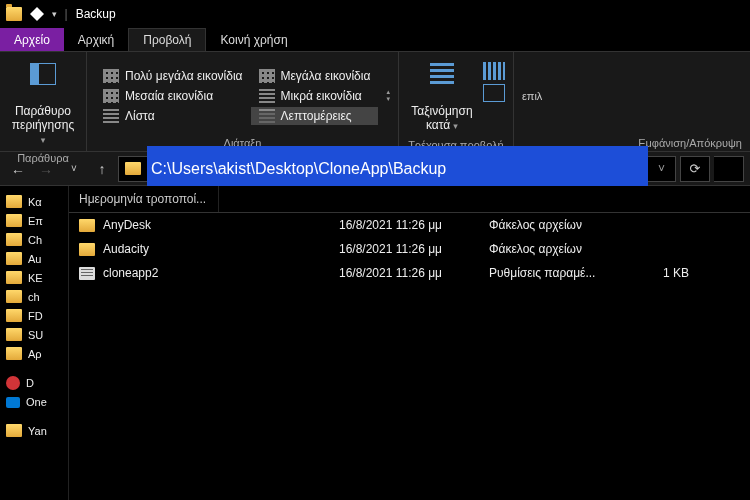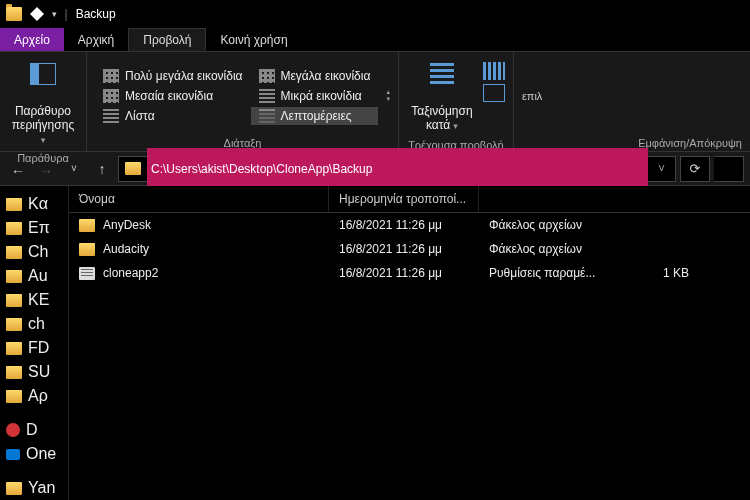--- a/index.html
+++ b/index.html
@@ -39,31 +39,31 @@
 .cb { width: 12px; height: 12px; border: 1px solid #888; display: inline-flex; align-items: center; justify-content: center; font-size: 10px; color: #fff; }
 .cb.checked::after { content: "✓"; }
 
 .caret { font-size: 9px; color: #999; }
 
 .navbar { height: 34px; background: #191919; display: flex; align-items: center; gap: 4px; padding: 0 6px; border-bottom: 1px solid #333; }
 .nav-btn { width: 24px; height: 24px; display: flex; align-items: center; justify-content: center; color: #ccc; cursor: pointer; font-size: 14px; }
 .nav-btn.disabled { color: #555; }
 .addr { flex: 1; height: 26px; background: #000; border: 1px solid #444; display: flex; align-items: center; padding: 0 6px; gap: 6px; }
 .addr .folder-mini { width: 16px; height: 13px; background: linear-gradient(#ffd86b,#e3a93a); border-radius: 1px; }
-.addr input { flex: 1; background: #be185d; color: #fff; border: none; outline: none; font-size: 12px; padding: 14px 4px; }
+.addr input { flex: 1; background: #1d4ed8; color: #fff; border: none; outline: none; font-size: 16px; padding: 14px 4px; }
 .addr .drop { color: #999; padding: 0 4px; cursor: pointer; }
 .sq-btn { width: 30px; height: 26px; border: 1px solid #444; background: #000; display: flex; align-items: center; justify-content: center; color: #ccc; cursor: pointer; font-size: 13px; }
 
 .content { display: flex; height: calc(500px - 28px - 24px - 100px - 34px); }
 .sidebar { width: 68px; background: #000; overflow: hidden; padding-top: 6px; }
 .side-item { display: flex; align-items: center; gap: 6px; padding: 3px 6px; cursor: pointer; color: #eee; }
 .side-item .sicon { width: 16px; height: 13px; background: linear-gradient(#ffd86b,#e3a93a); border-radius: 1px; flex-shrink: 0; }
 .side-item .sicon.red { background: #d13438; border-radius: 50%; width: 14px; height: 14px; }
 .side-item .sicon.blue { background: #0078d4; border-radius: 2px; width: 14px; height: 11px; }
-.side-item .slabel { overflow: hidden; text-overflow: clip; white-space: nowrap; font-size: 16px; text-align: right; }
+.side-item .slabel { overflow: hidden; text-overflow: clip; white-space: nowrap; font-size: 11px; text-align: right; }
 
 .main { flex: 1; background: #000; border-left: 1px solid #222; }
 .col-head { display: flex; border-bottom: 1px solid #333; }
 .col-head div { padding: 6px 10px; color: #ccc; font-size: 12px; border-right: 1px solid #222; }
 .c-name { width: 260px; } .c-date { width: 150px; } .c-type { width: 140px; } .c-size { width: 80px; text-align: right; }
 
 .rows { }
 .row { display: flex; align-items: center; padding: 3px 0; cursor: pointer; }
 .row .c-name { display: flex; align-items: center; gap: 8px; padding-left: 10px; }
 .row .ricon { width: 16px; height: 13px; }
@@ -233,21 +233,20 @@
         <span class="slabel">One</span>
       </div>
       <div style="height: 10px;"></div>
       <div class="side-item">
         <span class="sicon"></span>
         <span class="slabel">Yan</span>
       </div>
     </div>
   <div class="main">
     <div class="col-head">
-      <div class="c-name">Όνομα</div>
       <div class="c-date">Ημερομηνία τροποποί...</div>
     </div>
     <div class="rows" id="rows">
         <div class="row">
           <div class="c-name">
             <span class="ricon folder"></span>
             <span>AnyDesk</span>
           </div>
           <div class="c-date">16/8/2021 11:26 μμ</div>
           <div class="c-type">Φάκελος αρχείων</div>

